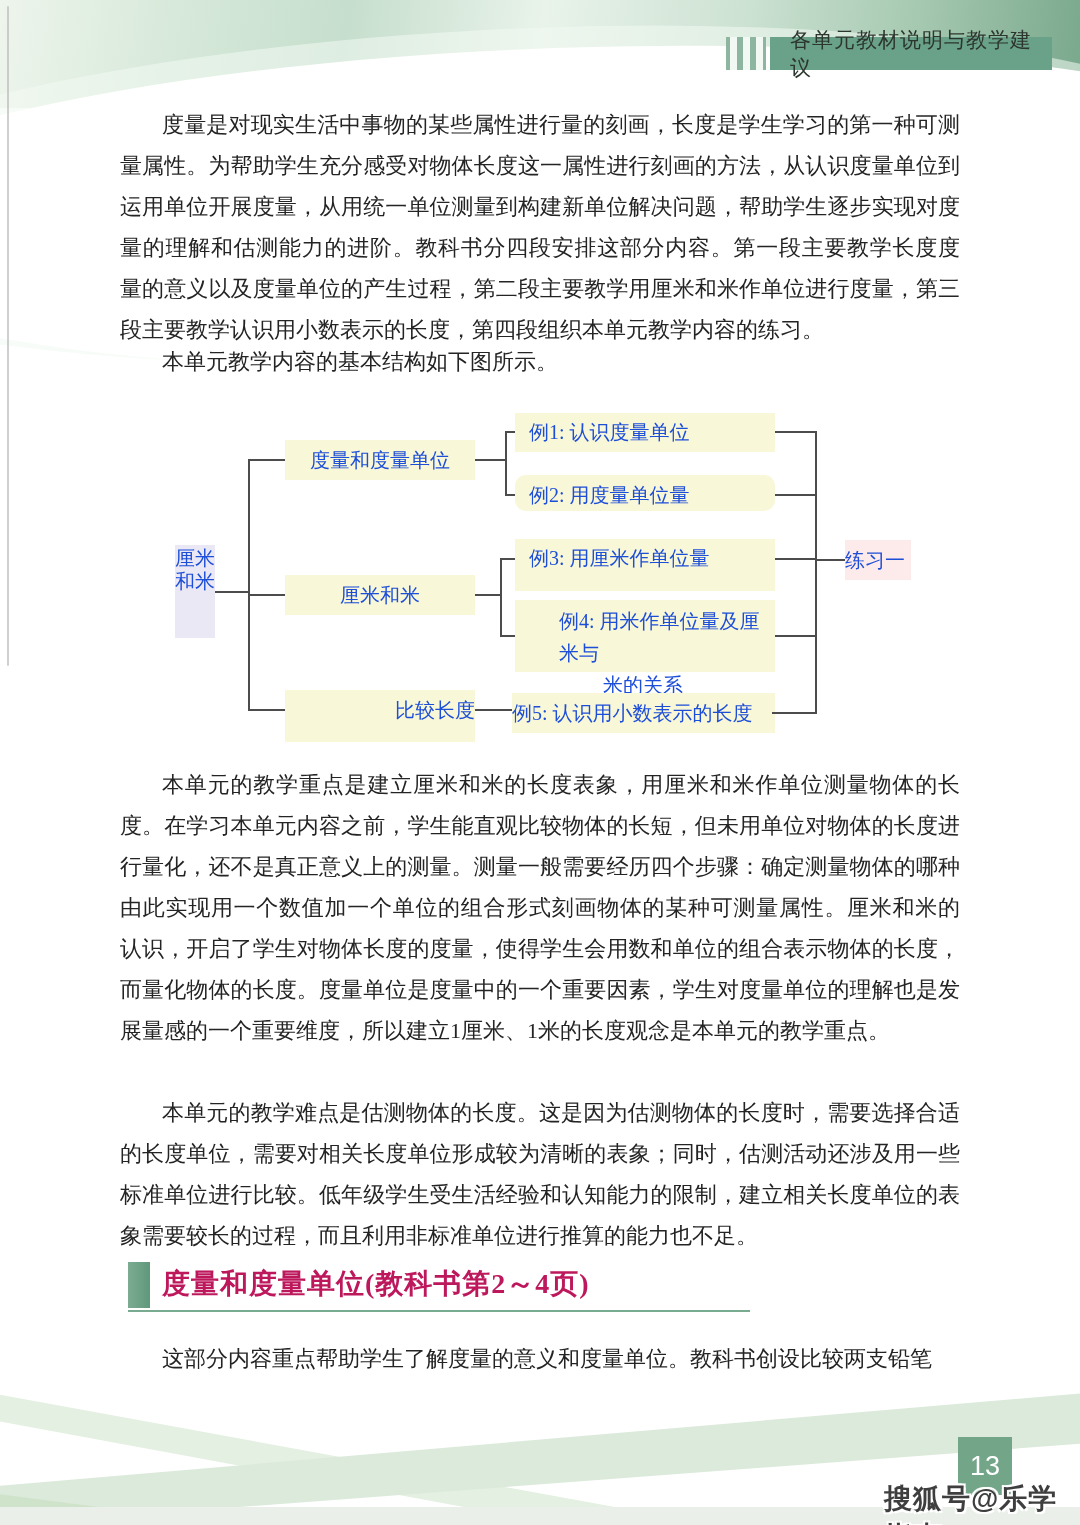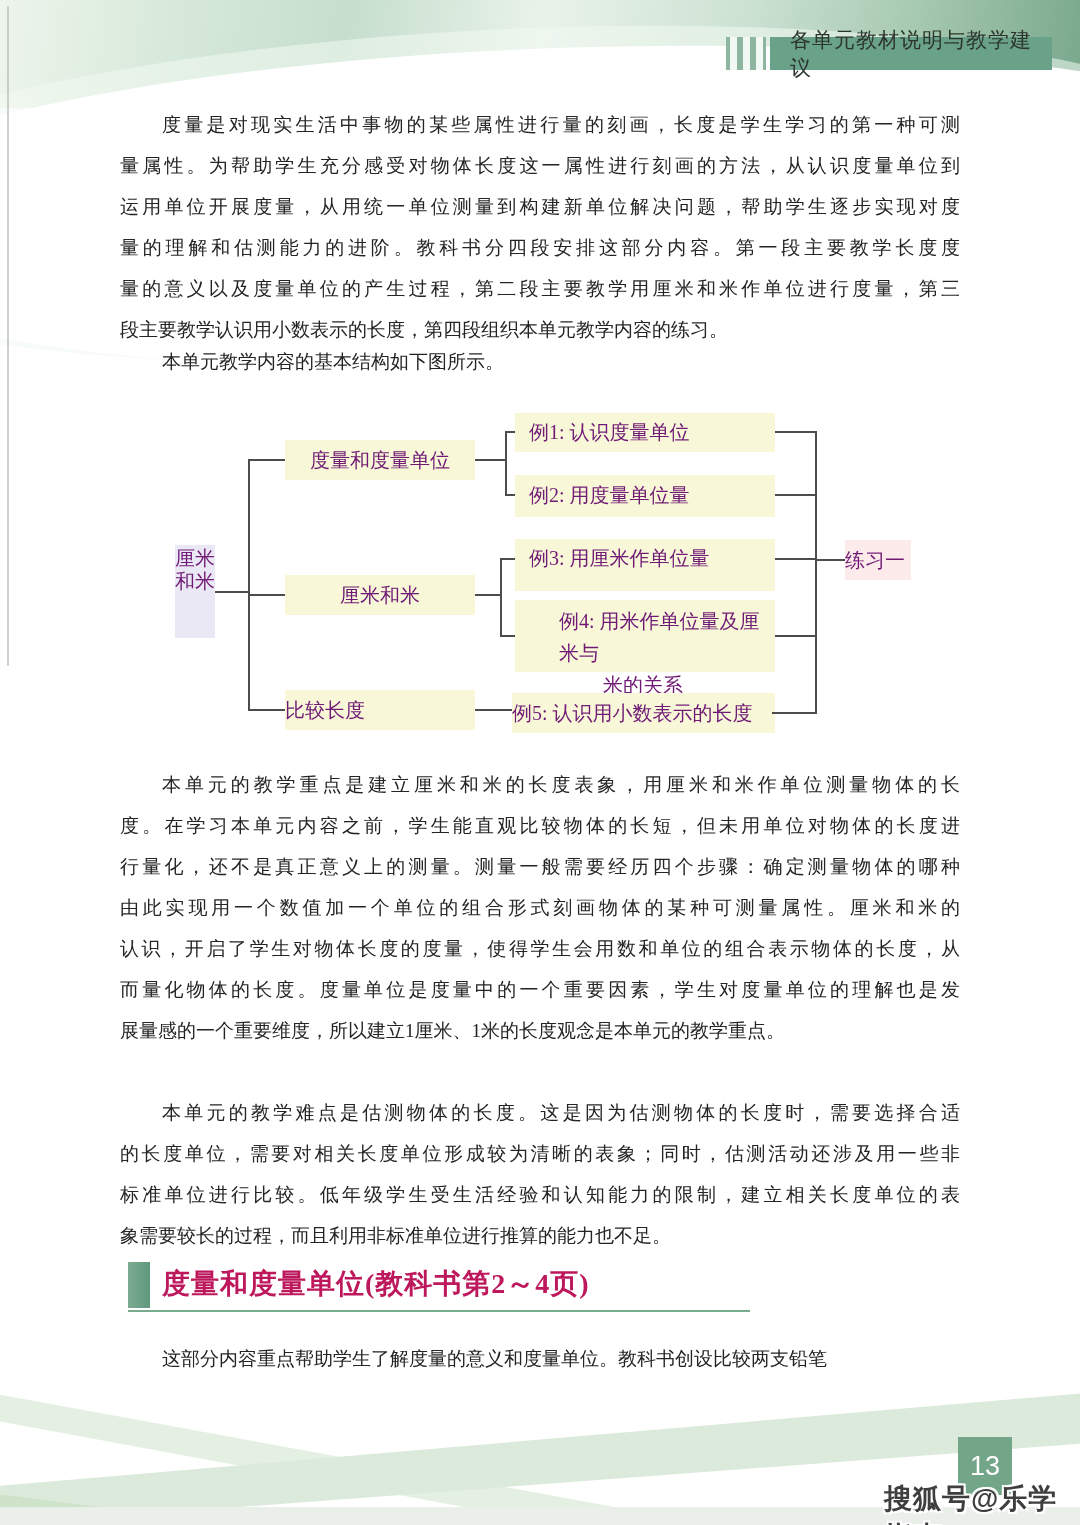--- a/index.html
+++ b/index.html
@@ -22,34 +22,34 @@
   .stripe { width:7px; height:100%; background:#f2f8f3; }
   .header-bar { position:absolute; left:770px; top:37px; width:282px; height:33px;
     background:#6aa189; display:flex; align-items:center; }
   .header-bar span { margin-left:20px; font-family:"Liberation Sans","DejaVu Sans",sans-serif;
     font-size:21px; color:#2c362f; letter-spacing:1px; }
   .left-edge { position:absolute; left:7px; top:6px; width:2px; height:660px;
     background:#bfbfbf; opacity:.75; border-radius:2px; }
   
   .content { position:absolute; left:120px; top:0; width:840px; height:1525px; }
   .para { position:absolute; left:0; width:840px; }
-  .line { font-size:19px; line-height:41px; height:41px; overflow:hidden;
+  .line { font-size:22px; line-height:41px; height:41px; overflow:hidden;
     text-align:justify; text-align-last:justify; color:#242424; }
   .line:first-of-type { text-indent:42px; }
   .line:last-of-type { text-align-last:left; }
   
   .diagram { position:absolute; left:0; top:400px; width:840px; height:370px; }
-  .dbox { position:absolute; font-size:20px; color:#701a75; box-sizing:border-box; }
+  .dbox { position:absolute; font-size:20px; color:#1d4ed8; box-sizing:border-box; }
   .ybox { background:#f8f7d8; }
   .box-a { left:165px; top:40px;  width:190px; height:40px; line-height:40px; text-align:center; }
   .box-b { left:165px; top:175px; width:190px; height:40px; line-height:40px; text-align:center; }
-  .box-c { left:165px; top:290px; width:190px; height:40px; line-height:40px; text-align:left; }
+  .box-c { left:165px; top:290px; width:190px; height:52px; line-height:40px; text-align:right; }
   .box-e { left:395px; width:260px; padding-left:14px; }
   .e1 { top:13px;  height:39px; line-height:39px; }
-  .e2 { top:75px;  height:42px; line-height:40px; }
+  .e2 { top:75px;  height:36px; line-height:40px;border-radius:11px; }
   .e3 { top:139px; height:52px; line-height:39px; }
   .e4 { top:200px; height:72px; line-height:32px; padding-top:5px;padding-left:44px; }
   .e4 .second { display:block; padding-left:44px; }
   .e5 { left:392px; top:293px; width:263px; height:40px; line-height:40px; }
   .root-box { left:55px; top:145px; width:40px; height:93px; background:#eae8f5;
     text-align:center; line-height:23px; padding-top:2px; word-break:break-all; }
   .practice { left:725px; top:140px; width:66px; height:40px; line-height:40px;
     background:#fdeaea; text-align:left; }
   .hl,.vl { position:absolute; background:#4c4c4c; }
   .hl { height:2px; } .vl { width:2px; }

